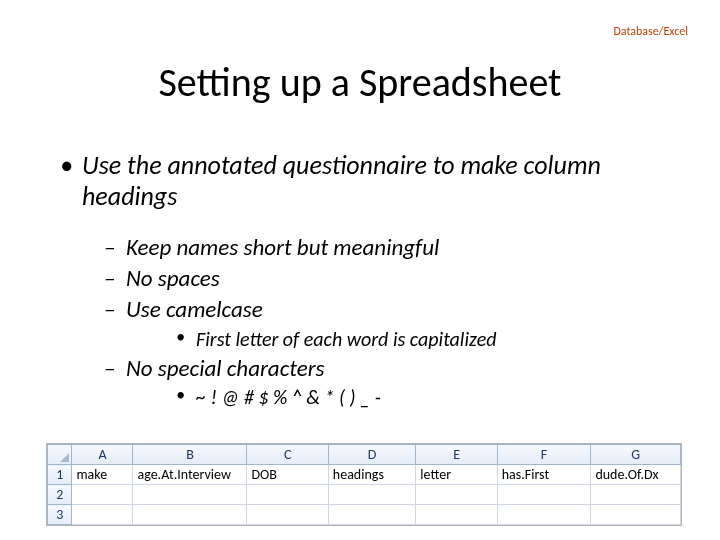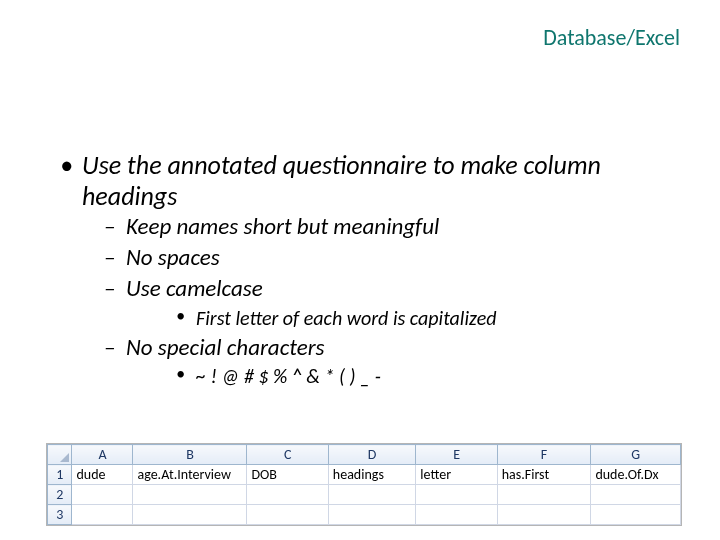--- a/index.html
+++ b/index.html
@@ -14,23 +14,23 @@
   }
   .slide {
     width: 720px;
     height: 540px;
     position: relative;
     box-sizing: border-box;
   }
   .tag {
     position: absolute;
     top: 24px;
-    right: 40px;
-    font-size: 22px;
-    color: #0f766e;
+    right: 32px;
+    font-size: 12px;
+    color: #c2410c;
   }
   .title {
     position: absolute;
     top: 58px;
     left: 0;
     width: 720px;
     text-align: center;
     font-size: 40px;
     font-weight: 400;
     color: #000;
@@ -50,21 +50,21 @@
     margin-bottom: 6px;
   }
   .lvl1 > li::before {
     content: "•";
     position: absolute;
     left: 0;
     top: 0;
     font-size: 26px;
   }
   .lvl2 {
-    margin-top: 0;
+    margin-top: 21px;
   }
   .lvl2 > li {
     font-size: 23px;
     line-height: 1.25;
     padding-left: 44px;
     position: relative;
     margin-bottom: 2px;
   }
   .lvl2 > li::before {
     content: "–";
@@ -157,20 +157,21 @@
   .colF { width: 92px; }
   .colG { width: 88px; }
 </style>
 </head>
 <body>
 
 <div class="slide">
 
   <div class="tag">Database/Excel</div>
 
+  <div class="title">Setting up a Spreadsheet</div>
 
   <div class="body">
     <ul class="lvl1">
       <li>
         <span>Use the annotated questionnaire to make column headings</span>
         <ul class="lvl2">
           <li>Keep names short but meaningful</li>
           <li>No spaces</li>
           <li>
             <span>Use camelcase</span>
@@ -207,21 +208,21 @@
         <th>A</th>
         <th>B</th>
         <th>C</th>
         <th>D</th>
         <th>E</th>
         <th>F</th>
         <th>G</th>
       </tr>
       <tr>
         <th class="rowhead">1</th>
-        <td>dude</td>
+        <td>make</td>
         <td>age.At.Interview</td>
         <td>DOB</td>
         <td>headings</td>
         <td>letter</td>
         <td>has.First</td>
         <td>dude.Of.Dx</td>
       </tr>
       <tr>
         <th class="rowhead">2</th>
         <td></td>

